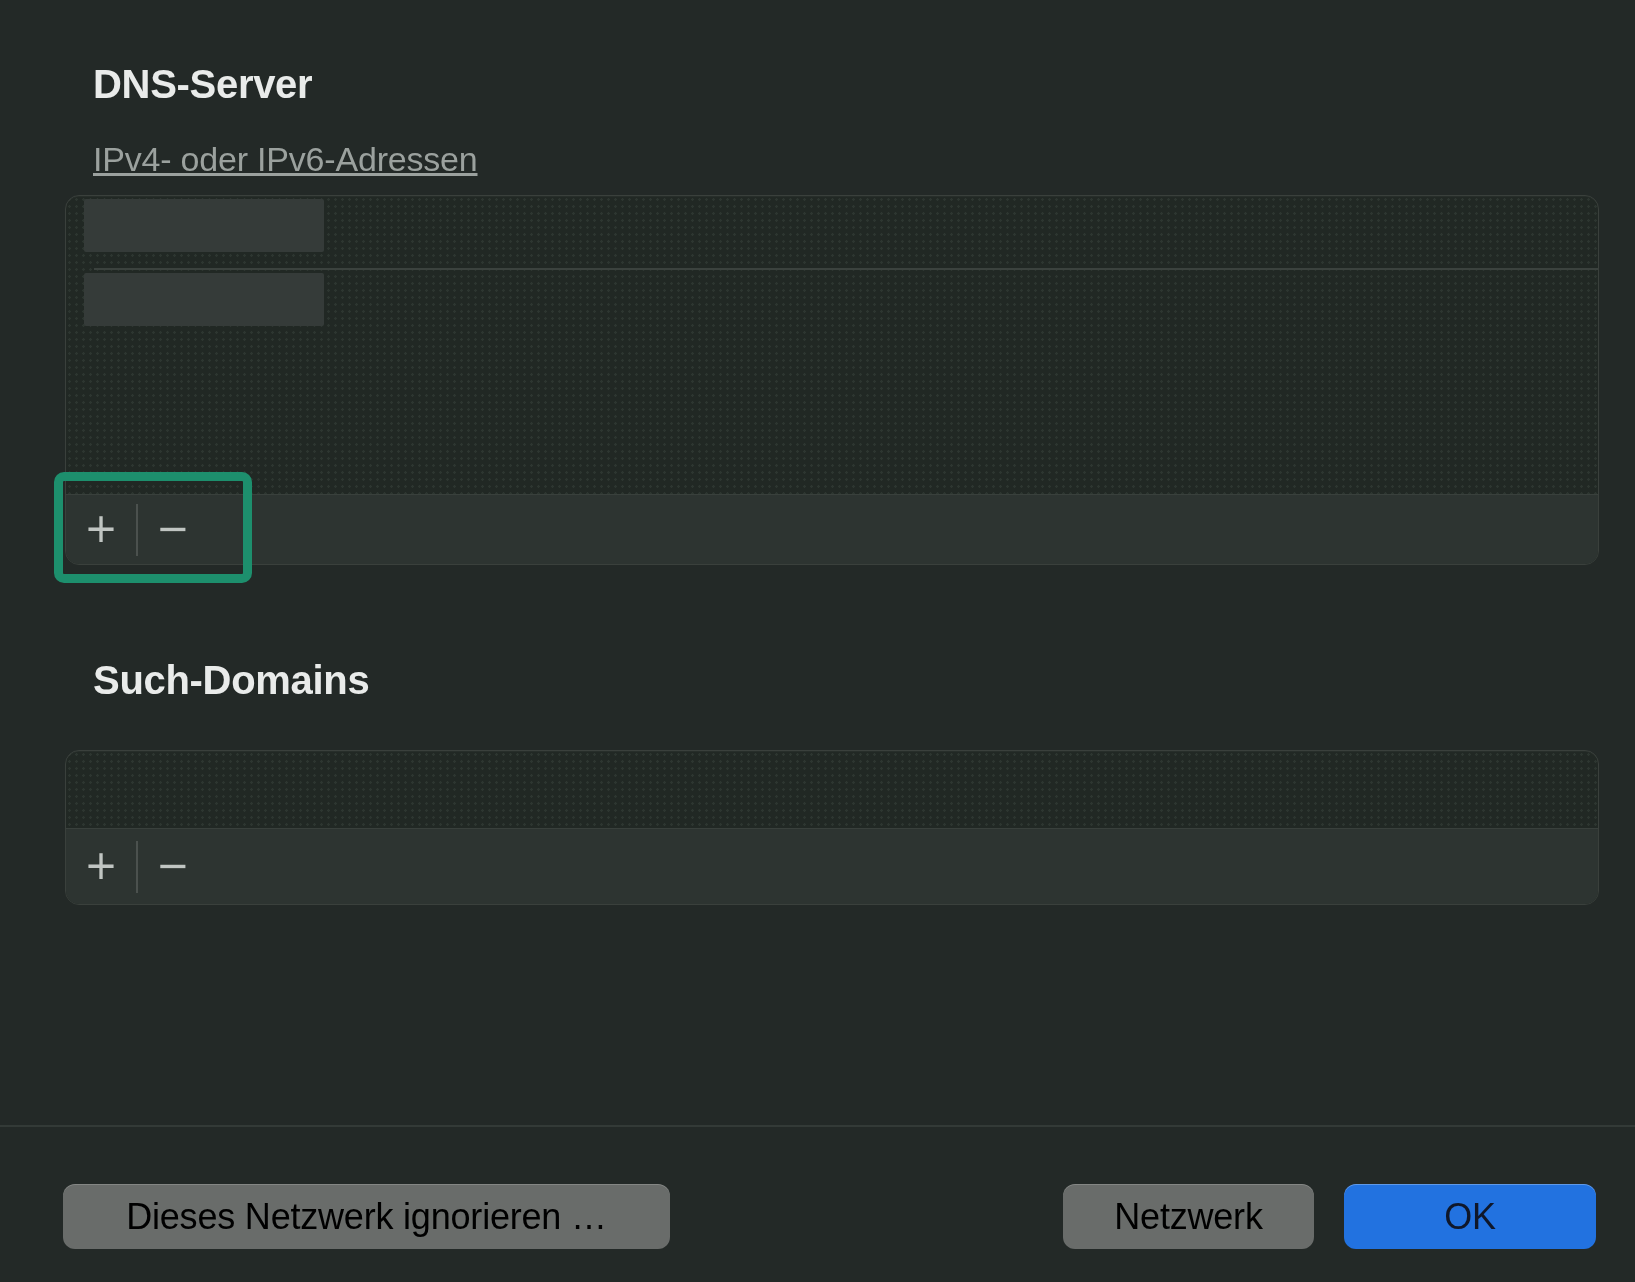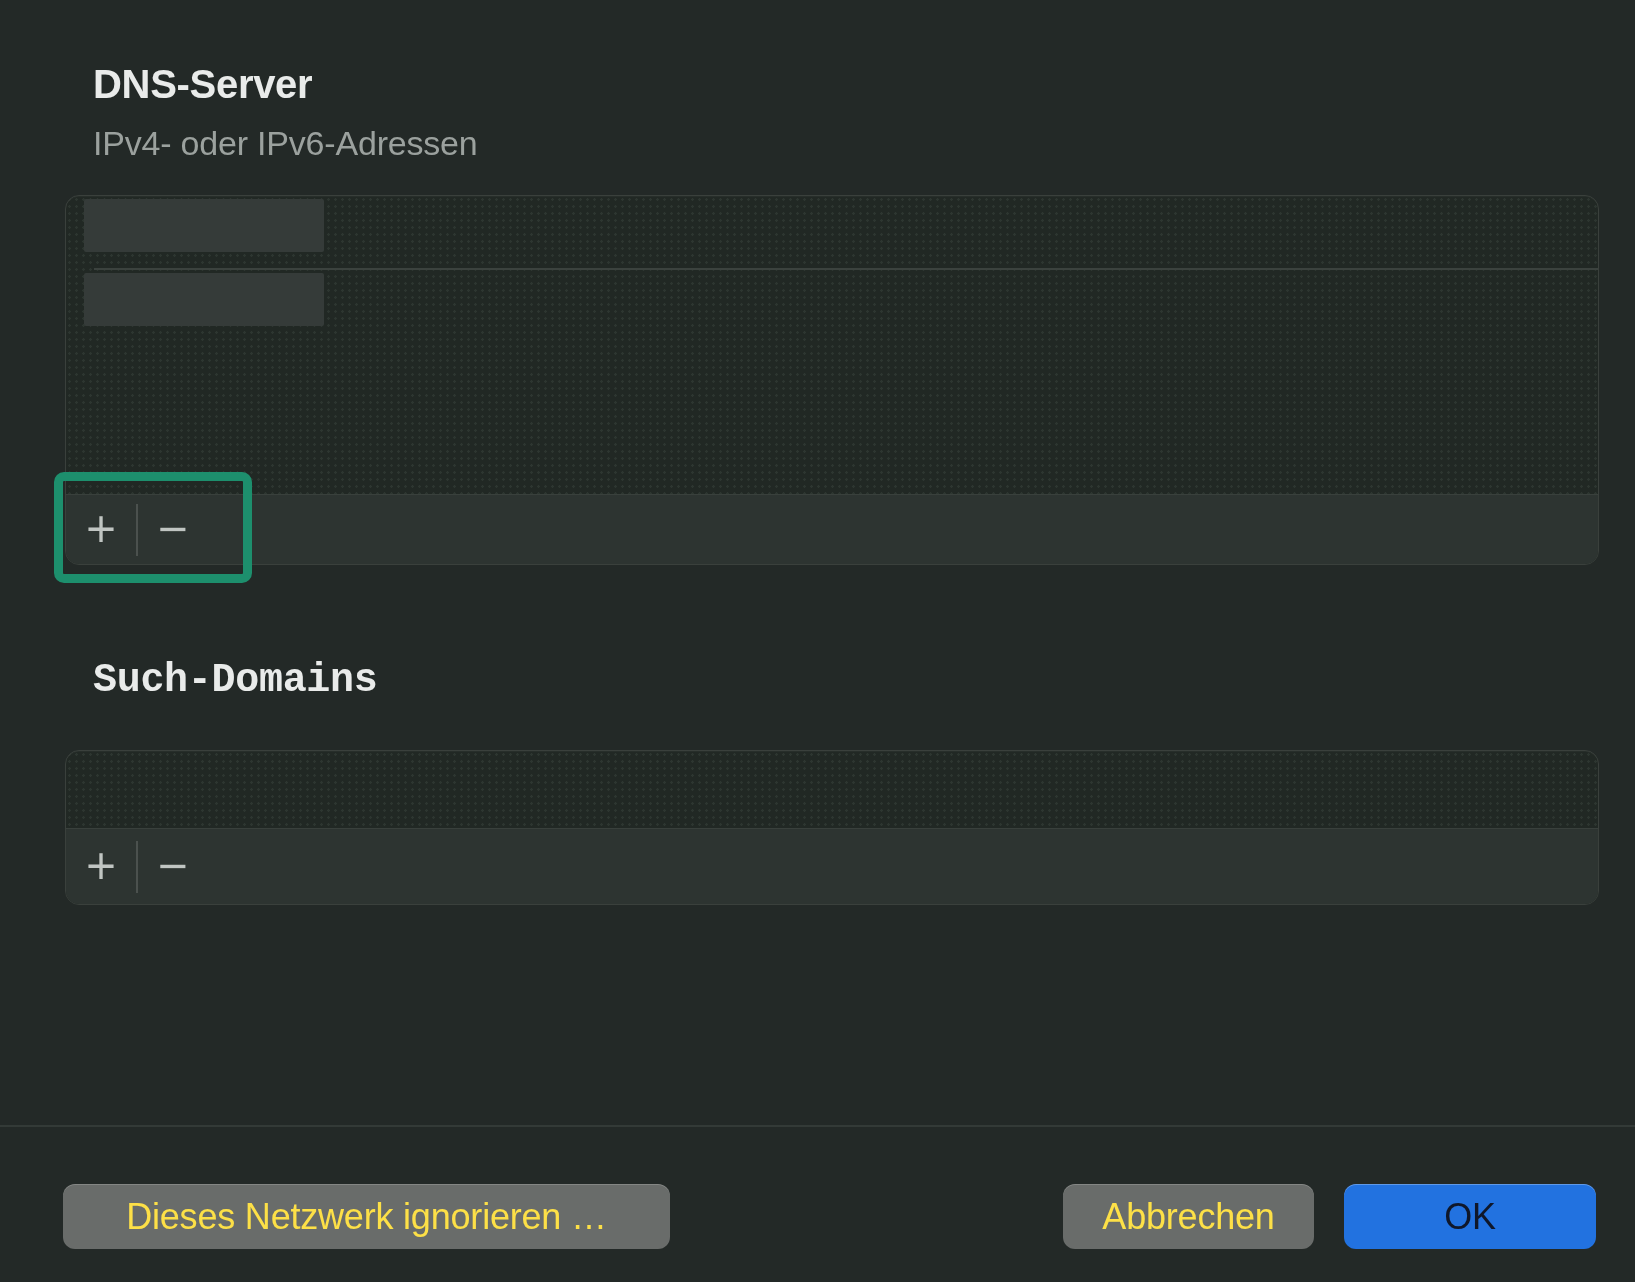--- a/index.html
+++ b/index.html
@@ -73,66 +73,66 @@
   }
   #footer-divider{
     position:absolute;left:0;top:1125px;width:1635px;height:2px;
     background:#333a37;
   }
   .push-btn{
     position:absolute;top:1184px;height:65px;
     border:none;border-radius:12px;cursor:pointer;
     font-family:"Liberation Sans","DejaVu Sans",sans-serif;
     font-size:36px;font-weight:400;letter-spacing:-0.2px;
-    color:#fde047;
+    color:#000000;
     background:#696c6a;
     box-shadow:inset 0 1px 0 rgba(255,255,255,0.18);
     display:flex;align-items:center;justify-content:center;
   }
   #ignore-button{left:63px;width:607px;}
   #cancel-button{left:1063px;width:251px;}
   #ok-button{
     left:1344px;width:252px;
     background:var(--accent-blue);
     color:#0f172a;font-weight:500;
     box-shadow:inset 0 1px 0 rgba(255,255,255,0.28);
   }
 </style>
 </head>
 <body>
 
 <div class="section-title" style="top:62px;">DNS-Server</div>
-<div class="section-subtitle" style="top:124px;">IPv4- oder IPv6-Adressen</div>
+<div class="section-subtitle" style="top:140px;text-decoration:underline;">IPv4- oder IPv6-Adressen</div>
 
 <div class="listbox" id="dns-box">
   <div class="dns-rows">
       <div class="dns-row">
         <div class="redacted-chip"></div>
       </div>
       <div class="row-divider"></div>
       <div class="dns-row">
         <div class="redacted-chip"></div>
       </div>
     </div>
   <div class="list-footer">
     <button class="glyph-btn">+</button>
     <div class="vsep"></div>
     <button class="glyph-btn">−</button>
   </div>
 </div>
 
 <div id="annotation-highlight"></div>
 
-<div class="section-title" style="top:658px;font-family:Liberation Mono, monospace;">Such-Domains</div>
+<div class="section-title" style="top:658px;">Such-Domains</div>
 
 <div class="listbox" id="search-box">
   <div class="list-footer">
     <button class="glyph-btn">+</button>
     <div class="vsep"></div>
     <button class="glyph-btn">−</button>
   </div>
 </div>
 
 <div id="footer-divider"></div>
 
 <button class="push-btn" id="ignore-button">Dieses Netzwerk ignorieren …</button>
-<button class="push-btn" id="cancel-button">Abbrechen</button>
+<button class="push-btn" id="cancel-button">Netzwerk</button>
 <button class="push-btn" id="ok-button">OK</button>
 
 </body></html>

